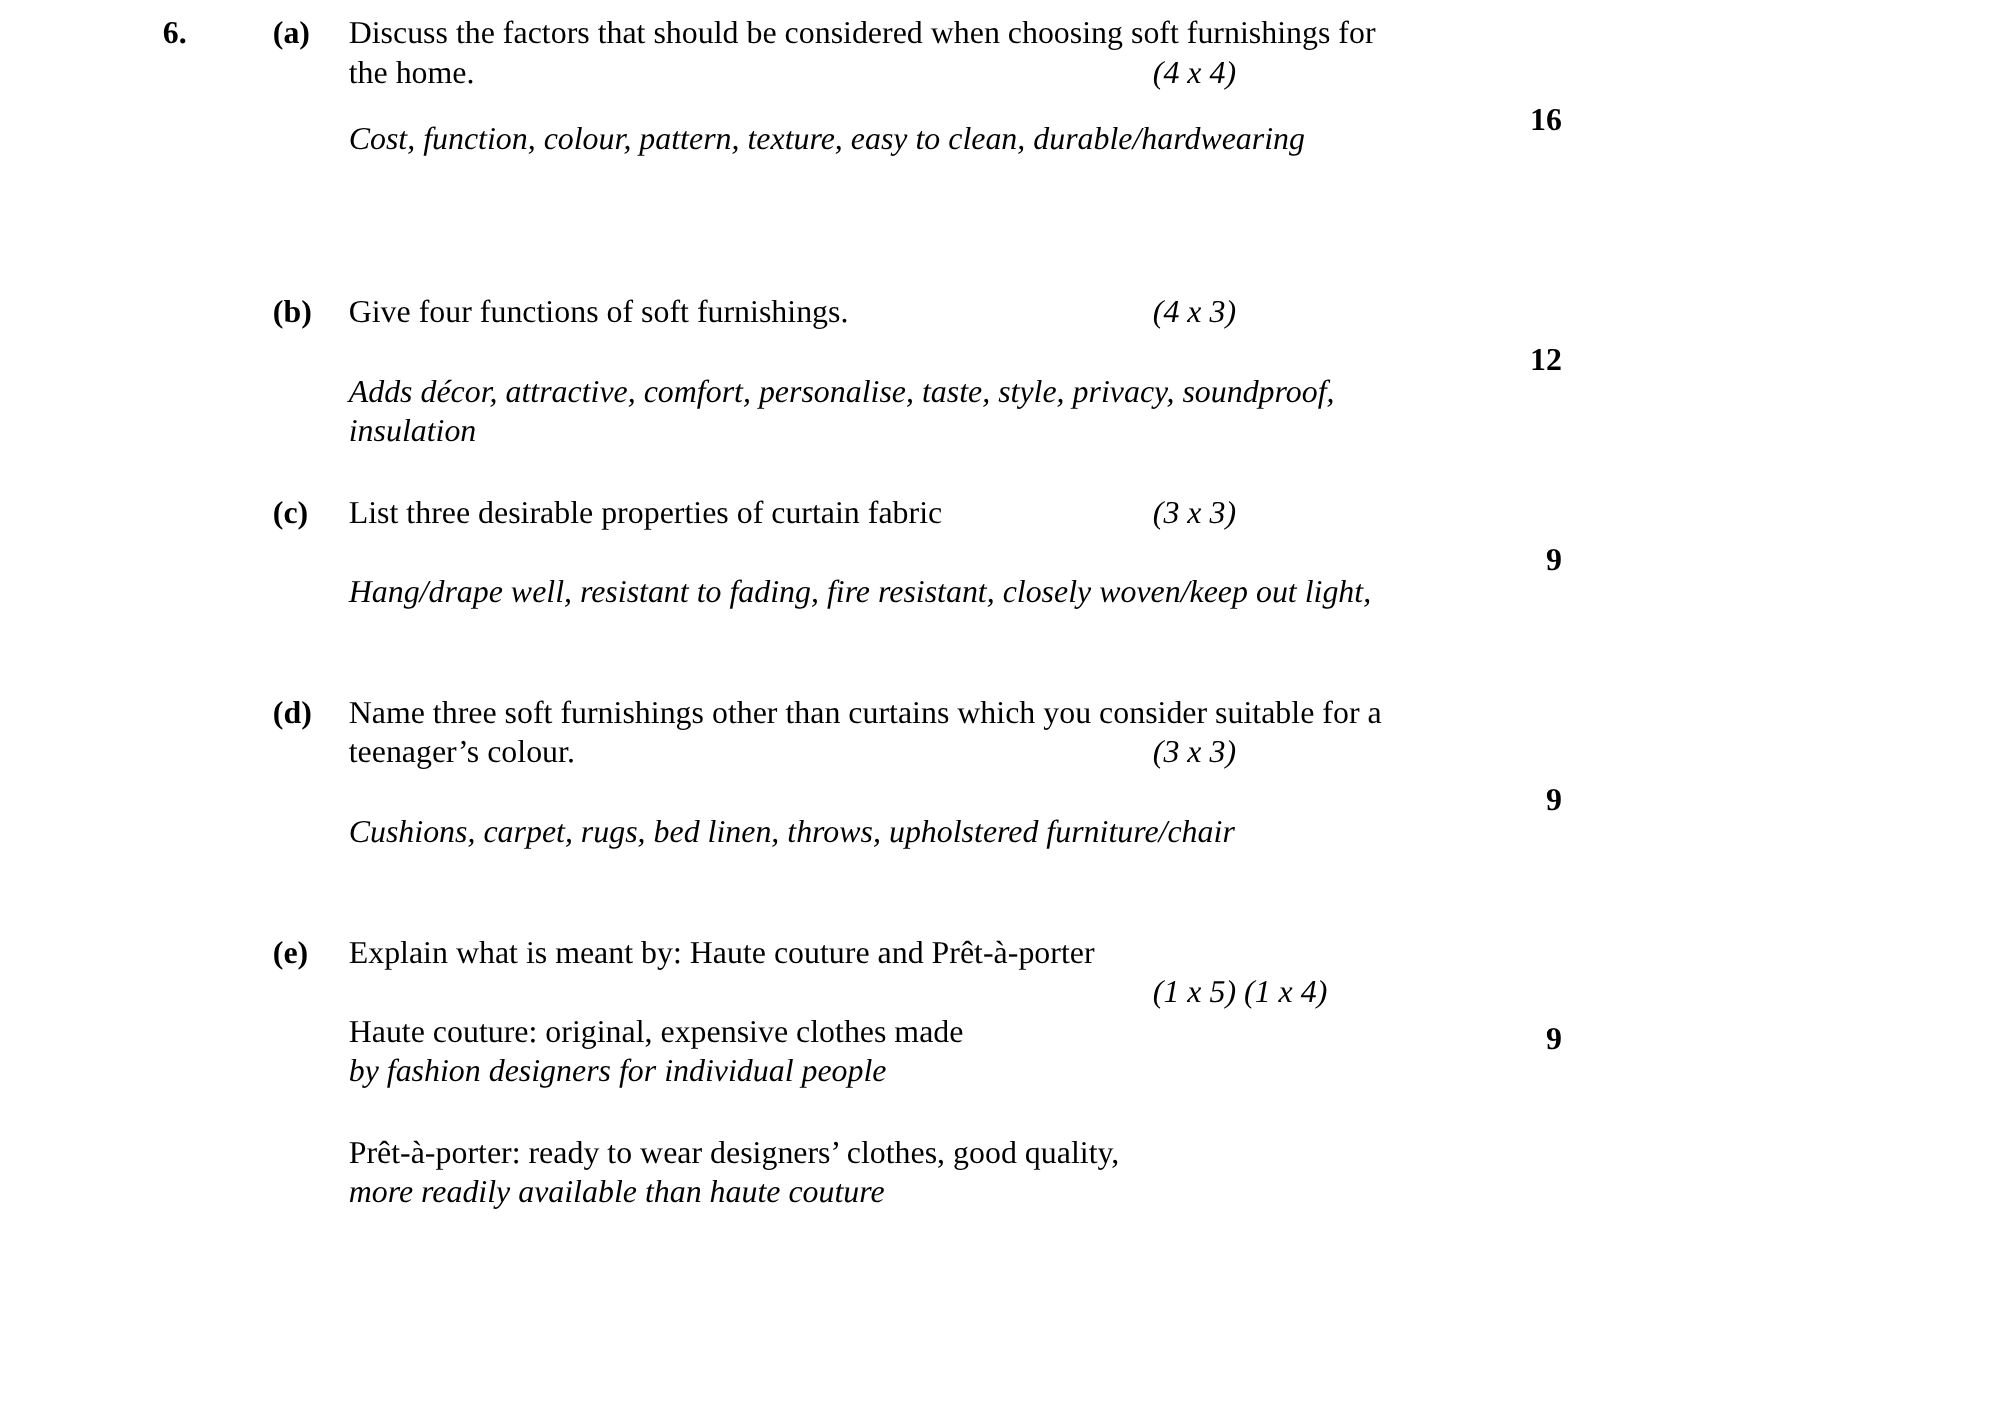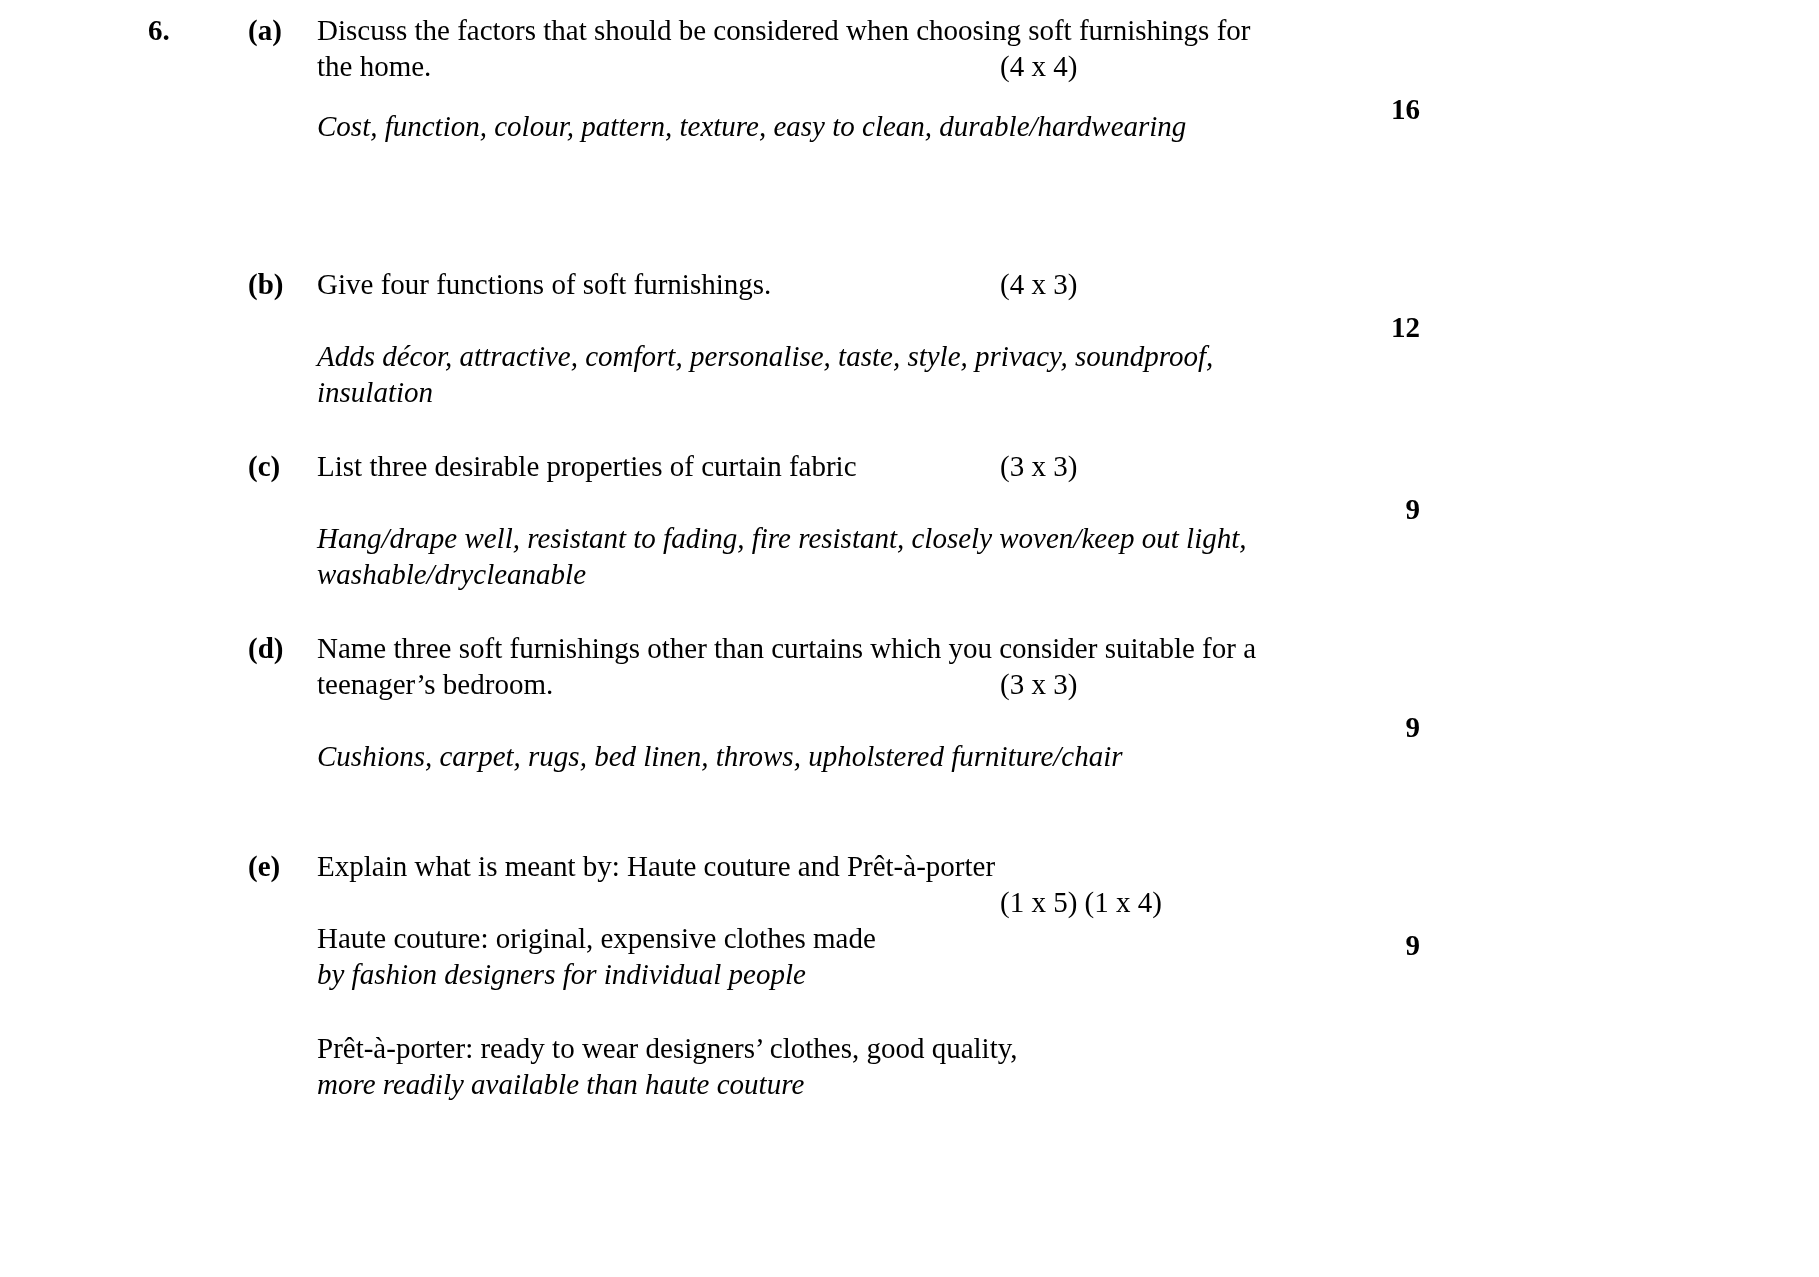--- a/index.html
+++ b/index.html
@@ -25,21 +25,22 @@
   .qnum {
     left: 148px;
     font-weight: bold;
   }
   .plabel {
     left: 248px;
     font-weight: bold;
   }
   .qtext { left: 317px; }
   .note {
-    left: 1000px;
+    left: 1048px;
+    font-style: italic;
   }
   .marks {
     left: 1320px;
     width: 100px;
     text-align: right;
     font-weight: bold;
     margin-top: 43px;
   }
   .answer {
     left: 317px;
@@ -68,25 +69,24 @@
   <div class="line note" style="top:266px">(4 x 3)</div>
   <div class="line marks" style="top:266px">12</div>
   <div class="line answer" style="top:338px">Adds décor, attractive, comfort, personalise, taste, style, privacy, soundproof,</div>
   <div class="line answer" style="top:374px">insulation</div>
 
   <div class="line plabel" style="top:448px">(c)</div>
   <div class="line qtext" style="top:448px"><span>List </span><b>three</b><span> desirable properties of curtain fabric</span></div>
   <div class="line note" style="top:448px">(3 x 3)</div>
   <div class="line marks" style="top:448px">9</div>
   <div class="line answer" style="top:520px">Hang/drape well, resistant to fading, fire resistant, closely woven/keep out light,</div>
-  <div class="line answer" style="top:556px">washable/drycleanable</div>
 
   <div class="line plabel" style="top:630px">(d)</div>
   <div class="line qtext" style="top:630px"><span>Name </span><b>three</b><span> soft furnishings other than curtains which you consider suitable for a</span></div>
-  <div class="line qtext" style="top:666px">teenager’s bedroom.</div>
+  <div class="line qtext" style="top:666px">teenager’s colour.</div>
   <div class="line note" style="top:666px">(3 x 3)</div>
   <div class="line marks" style="top:666px">9</div>
   <div class="line answer" style="top:738px">Cushions, carpet, rugs, bed linen, throws, upholstered furniture/chair</div>
 
   <div class="line plabel" style="top:848px">(e)</div>
   <div class="line qtext" style="top:848px"><span>Explain what is meant by: Haute couture </span><b>and</b><span> Prêt-à-porter</span></div>
   <div class="line note" style="top:884px">(1 x 5) (1 x 4)</div>
   <div class="line marks" style="top:884px">9</div>
 
   <div class="line qtext" style="top:920px"><span class="rm">Haute couture: </span><span class="it">original, expensive clothes made</span></div>

